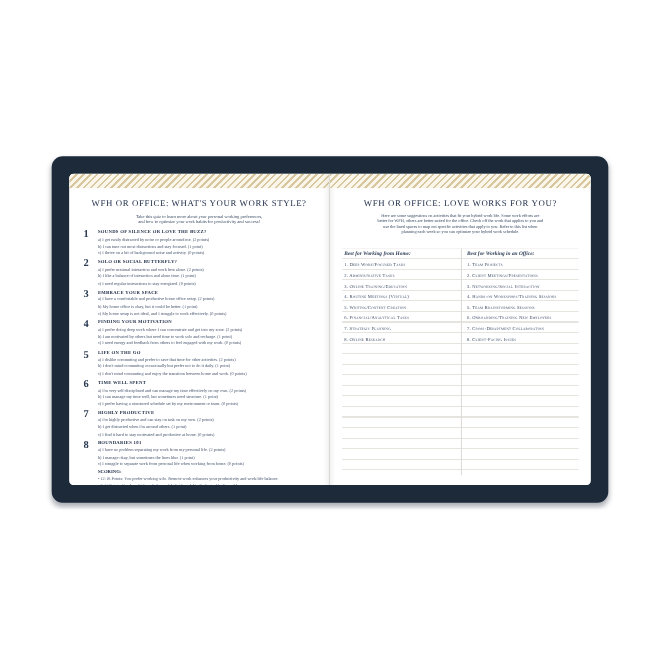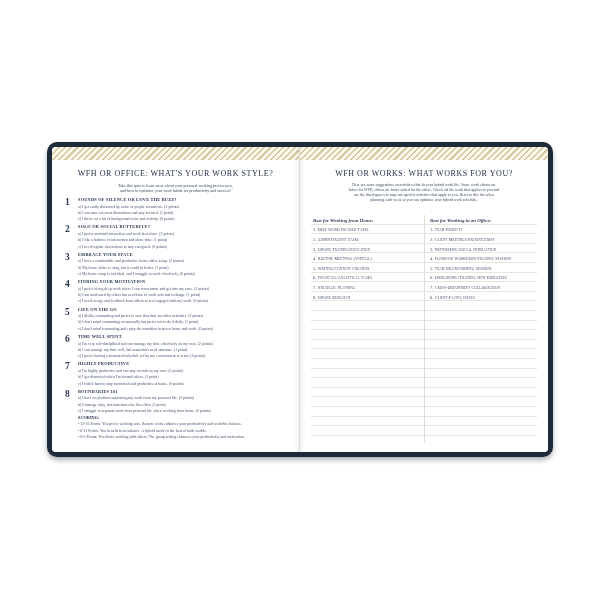--- a/index.html
+++ b/index.html
@@ -2,21 +2,21 @@
 <html><head>
 <meta charset="utf-8">
 <style>
   html,body { margin:0; padding:0; }
   body {
     width:600px; height:600px; position:relative; background:#ffffff;
     font-family:"Liberation Serif","DejaVu Serif",serif; color:#31405a;
   }
   .book {
     position:absolute; left:47px; top:142px; width:506px; height:315px;
-    background:#1c2a3a; border-radius:10px; padding:5px; box-sizing:border-box;
+    background:#1c2a3a; border-radius:10px; padding:16px; box-sizing:border-box;
     box-shadow:0 3px 5px rgba(20,30,45,0.35);
   }
   .spread { width:100%; height:100%; background:#ffffff; border-radius:4px; display:flex; overflow:hidden; }
   .page { width:50%; height:100%; position:relative; box-sizing:border-box; background:#ffffff; }
   .page.left { border-right:1px solid #dcdad5; }
   .page.left::after { content:""; position:absolute; right:0; top:0; bottom:0; width:5px;
     background:linear-gradient(to right, rgba(0,0,0,0), rgba(0,0,0,0.05)); }
   .page.right::before { content:""; position:absolute; left:0; top:0; bottom:0; width:5px;
     background:linear-gradient(to left, rgba(0,0,0,0), rgba(0,0,0,0.05)); }
   .stripe {
@@ -145,21 +145,21 @@
       <div class="scoring">
         <div class="sc-title">SCORING:</div>
         <div class="sc-line">• 12-16 Points: You prefer working solo. Remote work enhances your productivity and work-life balance.</div>
         <div class="sc-line">• 6-11 Points: You benefit from balance. A hybrid model is the best of both worlds.</div>
         <div class="sc-line">• 0-5 Points: You thrive working with others. The group setting enhances your productivity and motivation.</div>
       </div>
     </div>
 
     <div class="page right">
       <div class="stripe"></div>
-      <div class="pg-title">WFH OR WORKS: WHAT WORKS FOR YOU?</div>
+      <div class="pg-title">WFH OR OFFICE: LOVE WORKS FOR YOU?</div>
       <div class="rp-intro">
         <div>Here are some suggestions on activities that fit your hybrid work life. Some work efforts are</div>
         <div>better for WFH, others are better suited for the office. Check off the work that applies to you and</div>
         <div>use the lined spaces to map out specific activities that apply to you. Refer to this list when</div>
         <div>planning each week so you can optimize your hybrid work schedule.</div>
       </div>
 
       <div class="ruled">
         <div class="vdivider"></div>
         <div class="cols">

